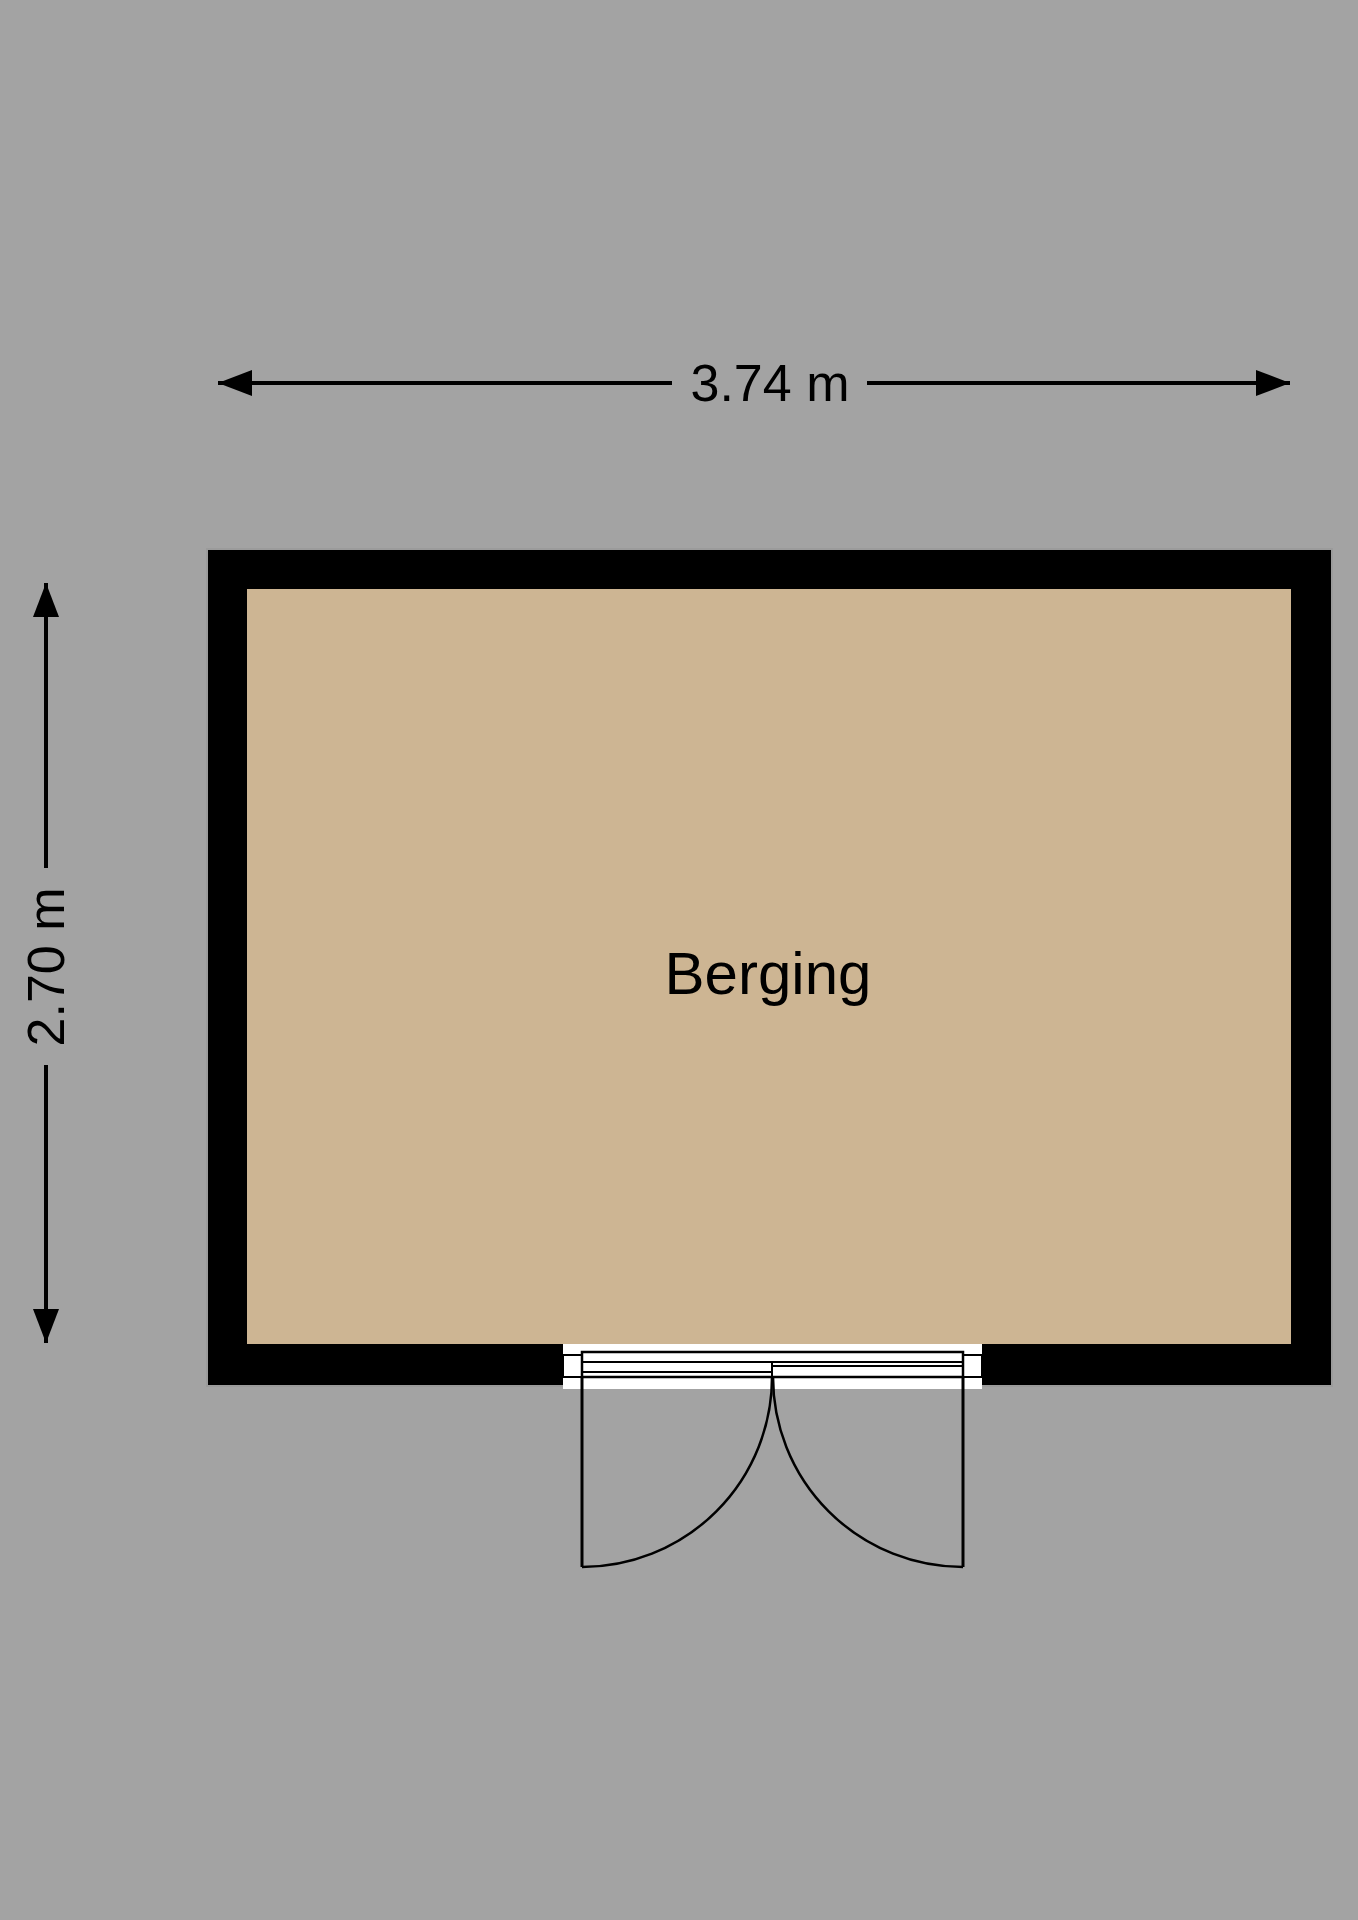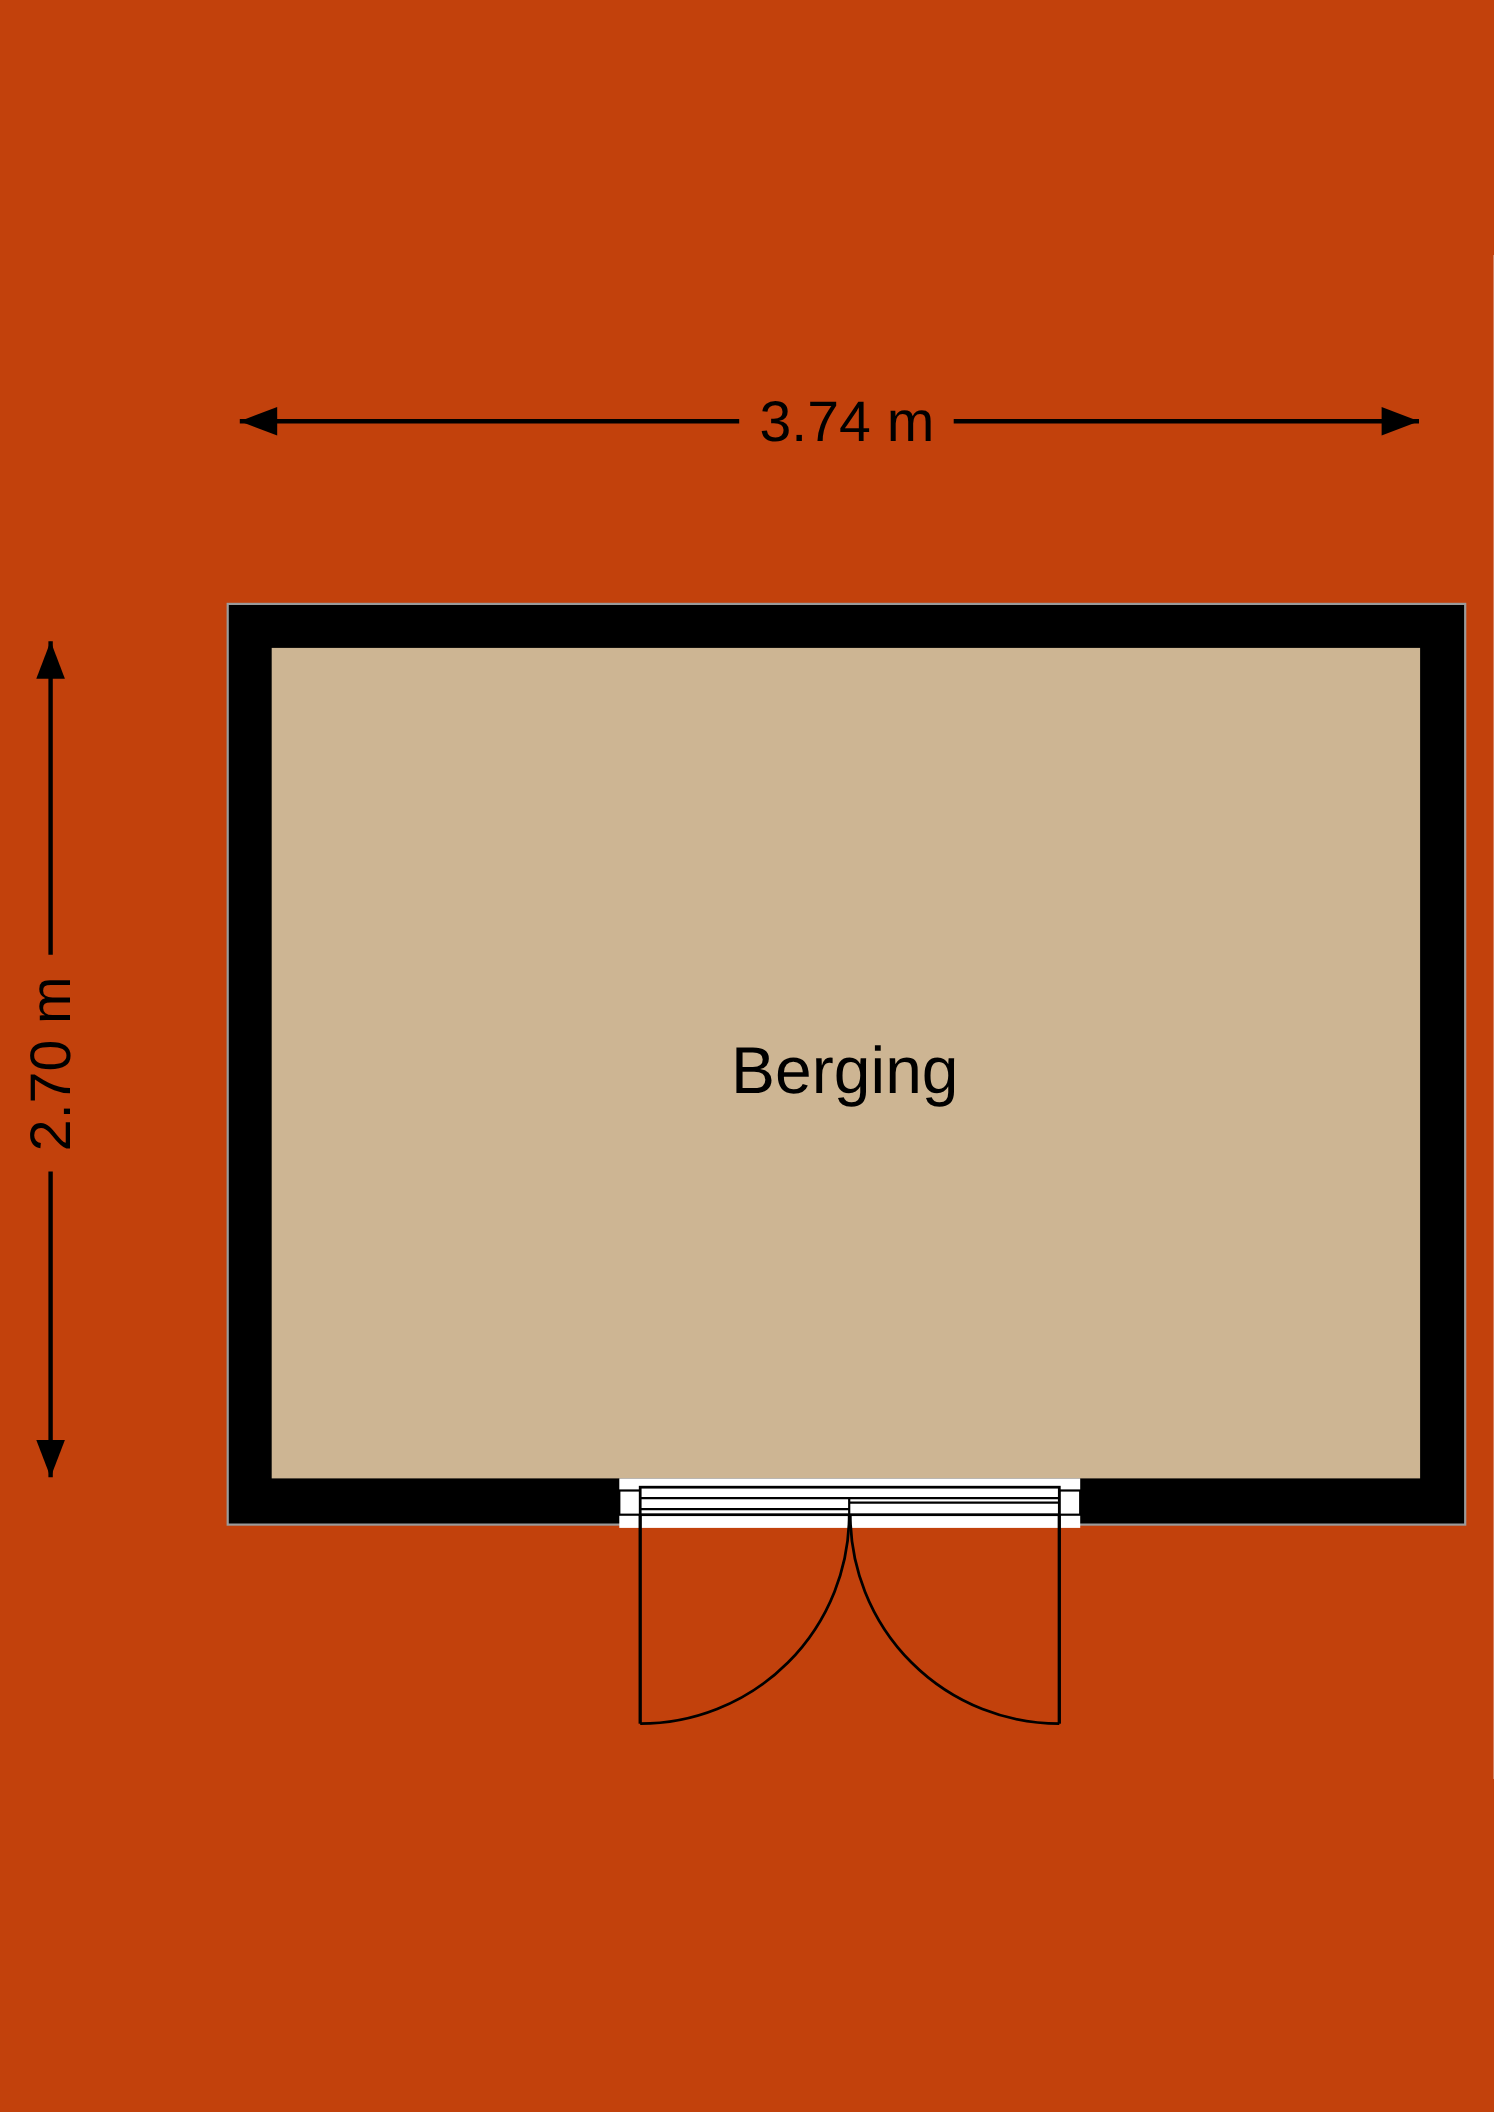--- a/index.html
+++ b/index.html
@@ -7,21 +7,21 @@
     padding: 0;
     width: 1358px;
     height: 1920px;
     background: #ffffff;
     font-family: "Liberation Sans", sans-serif;
   }
   .canvas {
     position: relative;
     width: 1358px;
     height: 1920px;
-    background: #c2410c;
+    background: #a3a3a3;
     overflow: hidden;
   }
   svg { position: absolute; left: 0; top: 0; }
 
   
   .dimline   { stroke: #000000; stroke-width: 4; fill: none; }
   .dimhead   { stroke: none; }
   .dim-text  { font-size: 52px; font-family: "Liberation Sans", sans-serif; }
 
   

